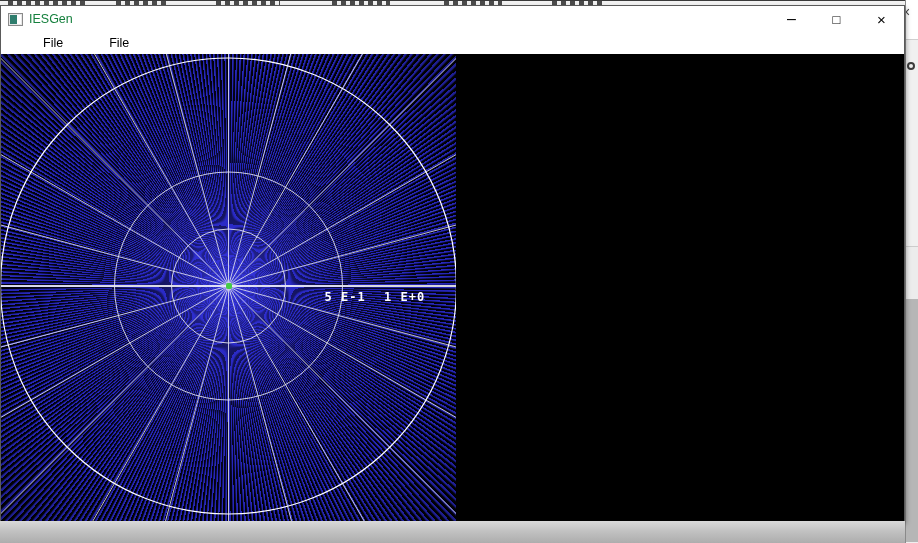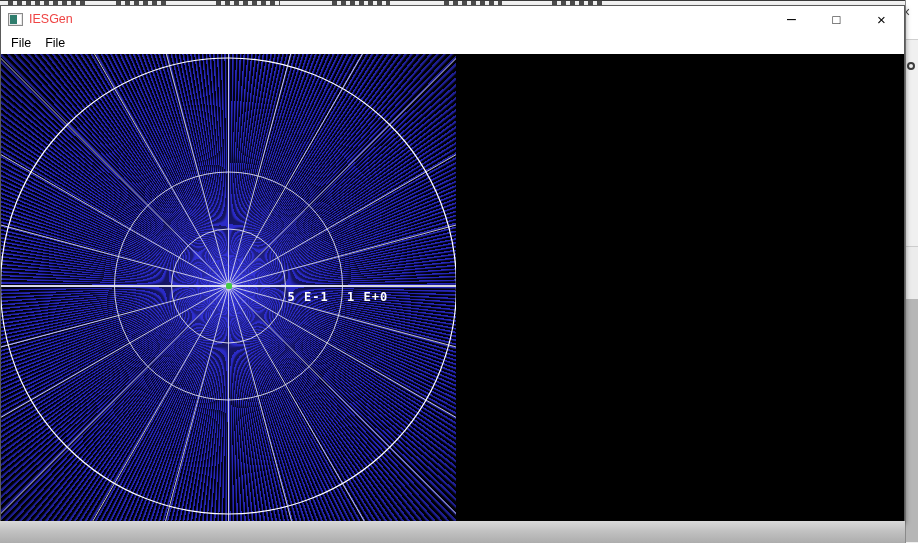--- a/index.html
+++ b/index.html
@@ -40,42 +40,43 @@
     position:absolute; left:0; top:5px; width:905px; height:516px;
     background:#ffffff; border:1px solid #5a5a5a;
     box-shadow:1px 3px 5px rgba(0,0,0,0.35);
   }
   .titlebar { height:26px; background:#ffffff; display:flex; align-items:center; position:relative; }
   .app-icon {
     width:15px; height:13px; margin-left:7px; flex:0 0 auto;
     border:1px solid #8a8a8a; background:linear-gradient(90deg,#2f7d6d 0 60%, #ffffff 60%);
     box-shadow:inset 0 0 0 1px #e8e8e8;
   }
-  .win-title { margin-left:6px; font-size:12.5px; color:#ef4444; }
+  .win-title { margin-left:6px; font-size:12.5px; color:#15803d; }
   .win-controls { position:absolute; right:0; top:0; height:26px; display:flex; }
   .win-btn {
     width:45px; height:26px; display:flex; align-items:center; justify-content:center;
     color:#000; cursor:default;
   }
   .win-btn.min  { font-size:16px; line-height:8px; }
   .win-btn.max  { font-size:13px; }
   .win-btn.close{ font-size:15px; }
 
   .menubar { height:21px; background:#ffffff; display:flex; align-items:center; padding-left:3px; }
-  .menu-item { font-size:12.5px; color:#000; padding:2px 7px; }
+  .menu-item { font-size:12.5px; color:#000; padding:2px 7px;margin-left:32px; }
 
   .content { position:absolute; left:0; top:48px; width:903px; height:467px; display:flex; background:#000; }
 
   
   .polar-pane { position:relative; width:455px; height:467px; background:#000; overflow:hidden; flex:0 0 auto; }
   .layer { position:absolute; left:0; top:0; width:455px; height:467px; }
   .rlabel {
     position:absolute; color:#ffffff;
     font:bold 12px "DejaVu Sans Mono", monospace; letter-spacing:1px;
     white-space:nowrap;
+    padding-left:37px;
   }
   .center-dot { position:absolute; width:6px; height:6px; border-radius:2px; }
 
   .black-pane { flex:1 1 auto; background:#000; }
 
   
   .bottom-strip {
     position:absolute; left:0; top:521px; width:905px; height:22px;
     background:linear-gradient(180deg,#d9d9d9 0%, #c2c2c2 45%, #adadad 100%);
   }

